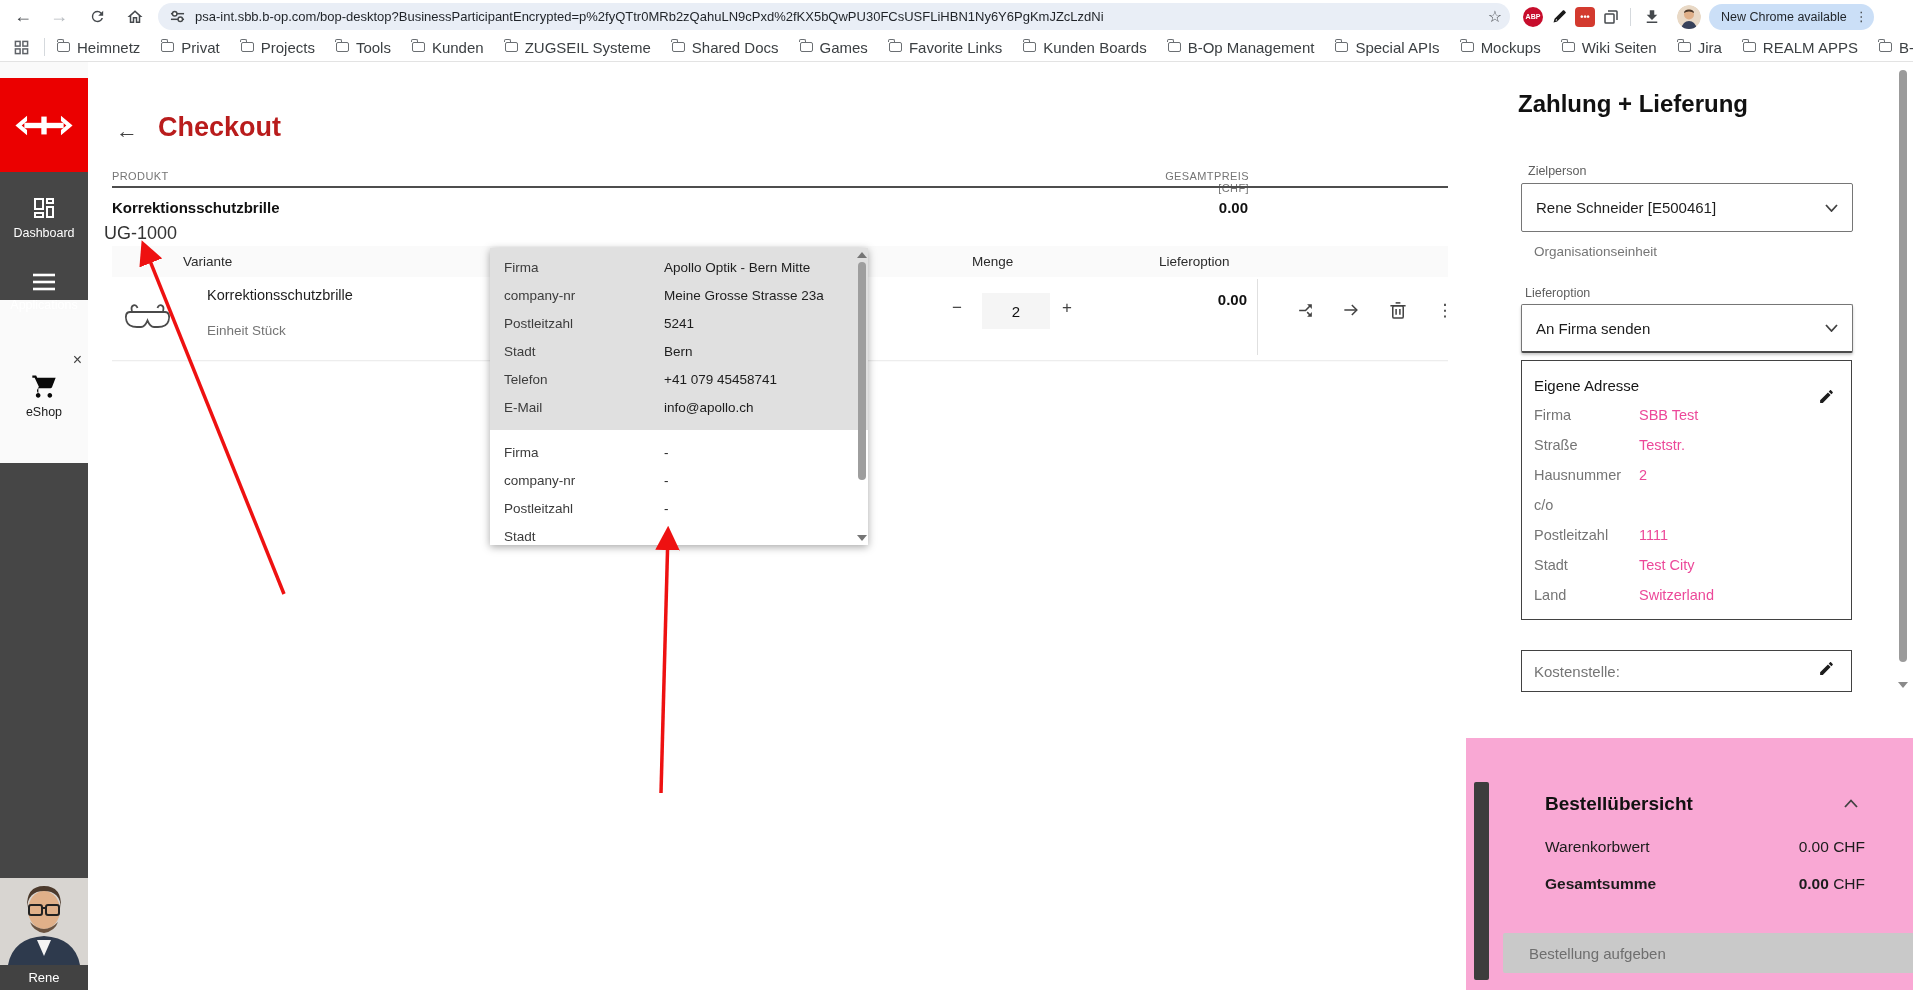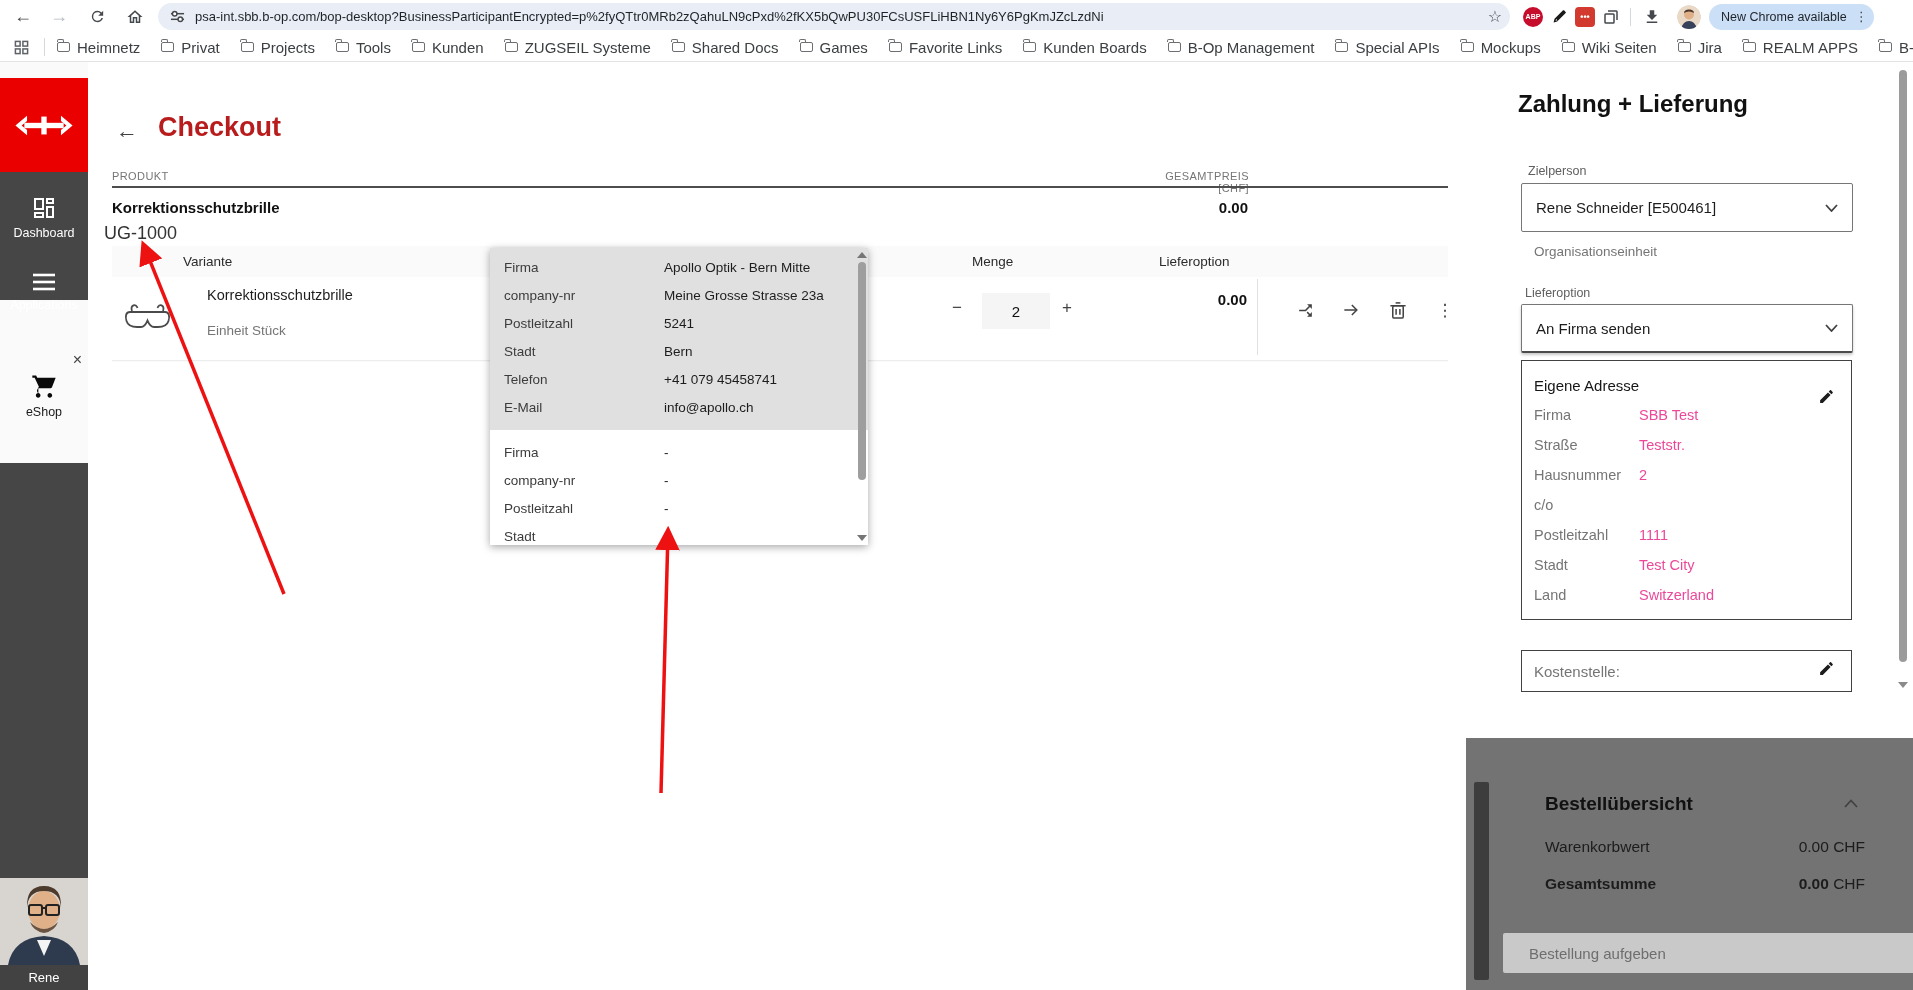--- a/index.html
+++ b/index.html
@@ -90,21 +90,21 @@
   .arow { display:flex; align-items:center; height:30px; }
   .alabel { width:105px; flex:none; font-size:14.5px; color:#757575; }
   .avalue { font-size:14.5px; font-weight:normal; color:#ec4899; }
   .pencil { position:absolute; cursor:pointer; }
   #kost-box { position:absolute; left:31px; top:588px; width:331px; height:42px; border:1px solid #424242; display:flex; align-items:center; padding:0 12px; }
   #kost-box .klabel { font-size:15px; color:#757575; }
   #rp-scroll { position:absolute; left:408px; top:6px; width:10px; height:630px; }
   #rp-thumb { position:absolute; left:1px; top:2px; width:8px; height:592px; background:#9b9b9b; border-radius:4px; cursor:pointer; }
 
   
-  #summary { position:absolute; left:1466px; top:738px; width:447px; height:252px; background:#737373; }
+  #summary { position:absolute; left:1466px; top:738px; width:447px; height:252px; background:#f9a8d4; }
   #sum-scrollbar { position:absolute; left:8px; top:44px; width:15px; height:198px; background:#3d3d3d; border-radius:2px; cursor:pointer; }
   #sum-title { position:absolute; left:79px; top:55px; font-size:19px; font-weight:bold; color:#111; }
   .sumlbl { position:absolute; left:79px; font-size:15.5px; color:#1c1c1c; }
   .sumval { position:absolute; right:48px; font-size:15.5px; color:#1c1c1c; text-align:right; }
   #order-btn { position:absolute; left:37px; top:195px; width:430px; height:40px; background:#c9c9c9; border:none; border-radius:2px; text-align:left; padding-left:26px; font-size:15px; color:#6e6e6e; font-family:"Liberation Sans",sans-serif; cursor:pointer; }
 
   svg { display:block; }
 </style>
 </head>
 <body>

